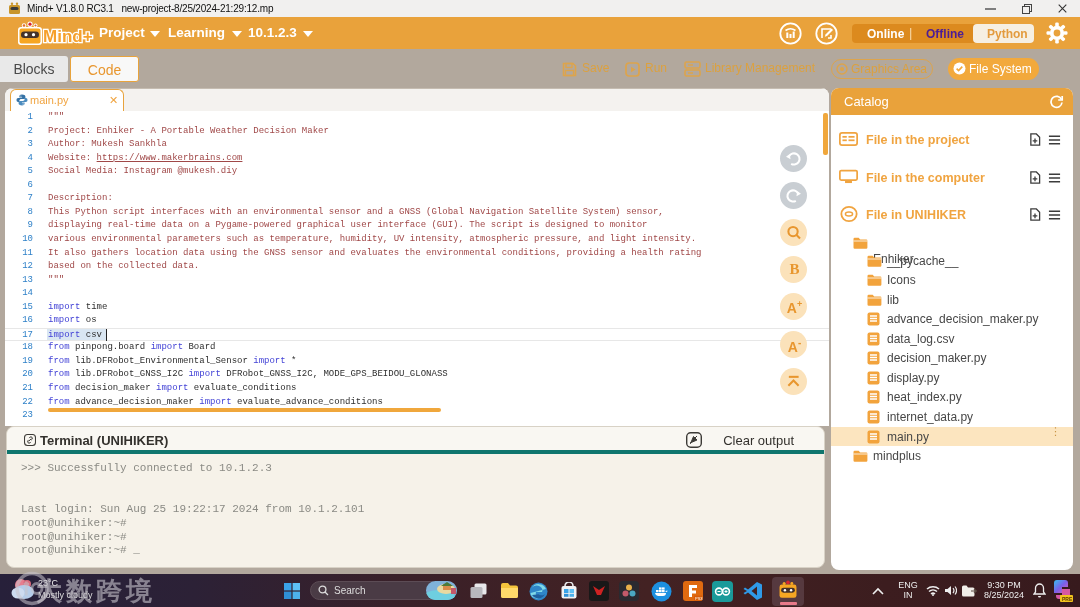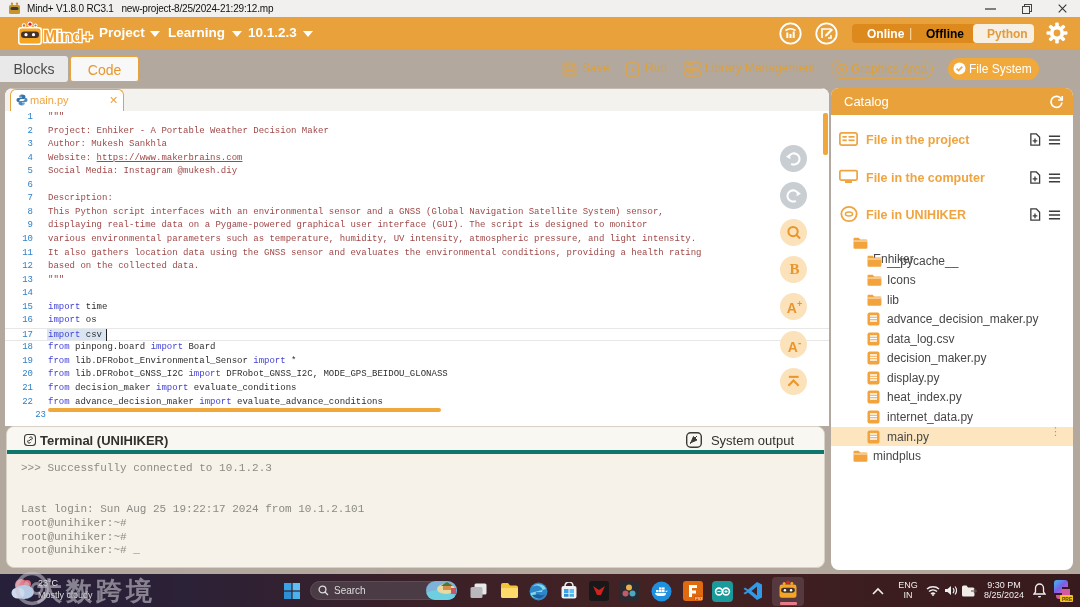--- a/index.html
+++ b/index.html
@@ -106,21 +106,21 @@
         <rect x="13.7" y="9.5" width="2" height="6.5" fill="#fff"></rect>
       </svg>
 <svg style="position:absolute;left:815px;top:5px" width="23" height="23" viewBox="0 0 23 23">
         <circle cx="11.5" cy="11.5" r="10.2" fill="none" stroke="#fff" stroke-width="1.8"></circle>
         <path d="M7 16 v-9 h9 M16 13 v3 h-3" fill="none" stroke="#fff" stroke-width="1.6"></path>
         <path d="M10.5 12.5 L16.5 6.5 l1.5 1.5 -6 6 -2.2 0.7 Z" fill="#fff"></path>
       </svg>
 <div style="position:absolute;left:852px;top:7px;width:182px;height:19px;background:#dc8a1e;border-radius:4px;"></div>
 <div style="position:absolute;left:867px;top:10px;color:#fff;font-size:12px;font-weight:bold;">Online</div>
 <div style="position:absolute;left:909px;top:8px;color:#f7d9a8;font-size:13px;">|</div>
-<div style="position:absolute;left:926px;top:10px;color:#000000;font-size:12px;font-weight:bold;">Offline</div>
+<div style="position:absolute;left:926px;top:10px;color:#4c1d95;font-size:12px;font-weight:bold;">Offline</div>
 <div style="position:absolute;left:973px;top:7px;width:61px;height:19px;background:#f6efe2;border-radius:4px;"></div>
 <div style="position:absolute;left:987px;top:10px;color:#e39b3e;font-size:12px;font-weight:bold;">Python</div>
 <svg style="position:absolute;left:1046px;top:5px" width="22" height="22" viewBox="0 0 22 22">
         <g fill="#fff">
           <circle cx="11" cy="11" r="7.2"></circle>
           <g>
             <rect x="9.2" y="0.5" width="3.6" height="4" rx="1.2"></rect>
             <rect x="9.2" y="17.5" width="3.6" height="4" rx="1.2"></rect>
             <rect x="0.5" y="9.2" width="4" height="3.6" rx="1.2"></rect>
             <rect x="17.5" y="9.2" width="4" height="3.6" rx="1.2"></rect>
@@ -213,21 +213,21 @@
 <div class="cl" style="top:162.60px;"><span class="ln">13</span><span class="ct"><span class="red">"""</span></span></div>
 <div class="cl" style="top:176.15px;"><span class="ln">14</span><span class="ct"></span></div>
 <div class="cl" style="top:189.70px;"><span class="ln">15</span><span class="ct"><span class="kw">import</span><span class="pl"> time</span></span></div>
 <div class="cl" style="top:203.25px;"><span class="ln">16</span><span class="ct"><span class="kw">import</span><span class="pl"> os</span></span></div>
 <div class="cl" style="top:216.80px;border-top:1px solid #e7e7e7;border-bottom:1px solid #e7e7e7;"><span class="ln">17</span><span class="ct"><span class="kw">import</span><span class="pl"> csv</span></span></div>
 <div class="cl" style="top:230.35px;"><span class="ln">18</span><span class="ct"><span class="kw">from</span><span class="pl"> pinpong.board </span><span class="kw">import</span><span class="pl"> Board</span></span></div>
 <div class="cl" style="top:243.90px;"><span class="ln">19</span><span class="ct"><span class="kw">from</span><span class="pl"> lib.DFRobot_Environmental_Sensor </span><span class="kw">import</span><span class="pl"> *</span></span></div>
 <div class="cl" style="top:257.45px;"><span class="ln">20</span><span class="ct"><span class="kw">from</span><span class="pl"> lib.DFRobot_GNSS_I2C </span><span class="kw">import</span><span class="pl"> DFRobot_GNSS_I2C, MODE_GPS_BEIDOU_GLONASS</span></span></div>
 <div class="cl" style="top:271.00px;"><span class="ln">21</span><span class="ct"><span class="kw">from</span><span class="pl"> decision_maker </span><span class="kw">import</span><span class="pl"> evaluate_conditions</span></span></div>
 <div class="cl" style="top:284.55px;"><span class="ln">22</span><span class="ct"><span class="kw">from</span><span class="pl"> advance_decision_maker </span><span class="kw">import</span><span class="pl"> evaluate_advance_conditions</span></span></div>
-<div class="cl" style="top:298.10px;padding-left:13px;"><span class="ln">23</span><span class="ct"></span></div>
+<div class="cl" style="top:298.10px;"><span class="ln">23</span><span class="ct"></span></div>
 <div style="position:absolute;left:101px;top:217.80px;width:1px;height:12px;background:#222;"></div>
 
 </div>
     <div id="hscroll"></div>
     <div id="vscroll"></div>
 <div class="fbtn fgray" style="top:56.5px;">
         <svg width="27" height="27" viewBox="0 0 29 29">
           <path d="M12 20.2 A6 6 0 1 0 9.8 12" fill="none" stroke="#fff" stroke-width="2.2"></path>
           <polygon points="0,3 -2.4,-2 2.4,-2" fill="#fff" transform="translate(9.6,12.8) rotate(-35)"></polygon>
         </svg>
@@ -266,21 +266,21 @@
     <div id="termhead">
 <svg style="position:absolute;left:17px;top:7px" width="12" height="12" viewBox="0 0 16 16">
           <rect x="0.7" y="0.7" width="14.6" height="14.6" rx="4" fill="none" stroke="#3c3a36" stroke-width="1.4"></rect>
           <path d="M6.2 9.8 l3.6-3.6 M6.8 5.4 l1.2-1.2 a2 2 0 0 1 2.8 2.8 l-1.2 1.2 M9.2 10.6 l-1.2 1.2 a2 2 0 0 1 -2.8-2.8 l1.2-1.2" fill="none" stroke="#3c3a36" stroke-width="1.3"></path>
         </svg>
 <svg style="position:absolute;right:122px;top:5px" width="16" height="16" viewBox="0 0 16 16">
           <rect x="0.7" y="0.7" width="14.6" height="14.6" rx="4" fill="none" stroke="#3c3a36" stroke-width="1.4"></rect>
           <path d="M4.5 11.5 l3-7 3.5 3.5 -7 3 Z M9 6 l2-2" fill="#3c3a36" stroke="#3c3a36" stroke-width="1"></path>
         </svg>
       <div id="termtitle">Terminal (UNIHIKER)</div>
-      <div id="clearout">System output</div>
+      <div id="clearout">Clear output</div>
     </div>
     <div id="termbody">&gt;&gt;&gt; Successfully connected to 10.1.2.3
 
 
 Last login: Sun Aug 25 19:22:17 2024 from 10.1.2.101
 root@unihiker:~#
 root@unihiker:~#
 root@unihiker:~# _</div>
   </div>
 

